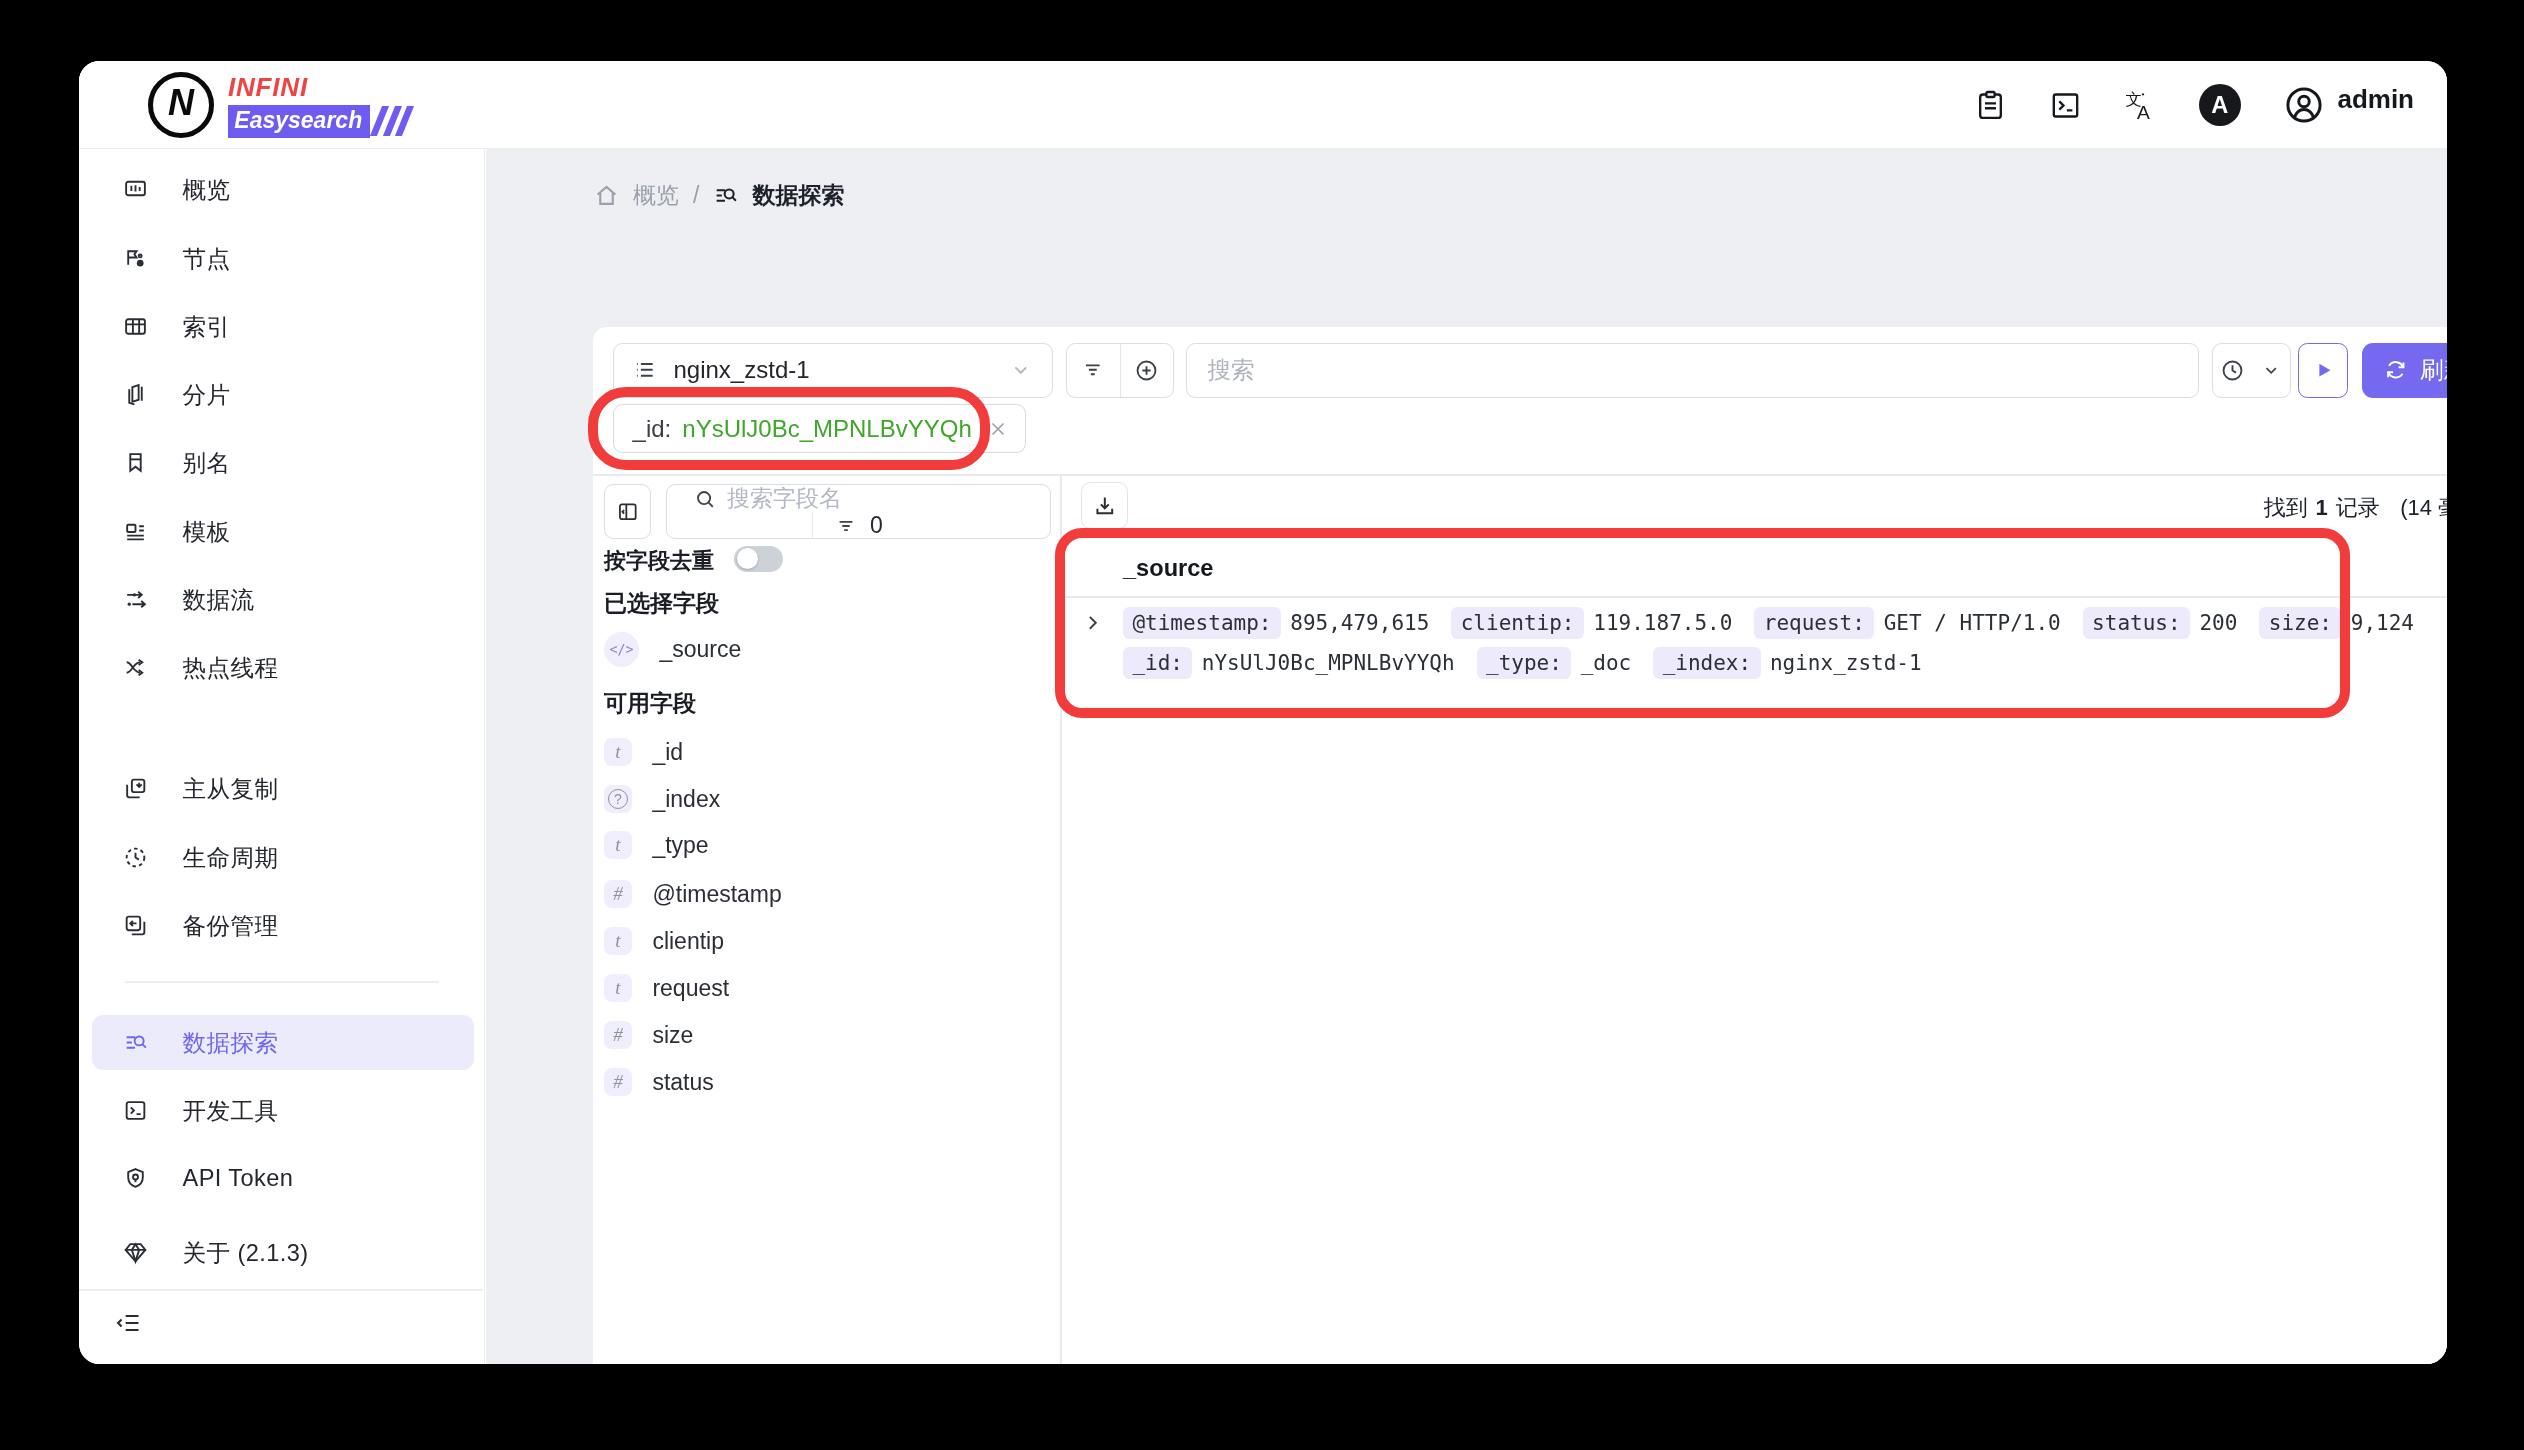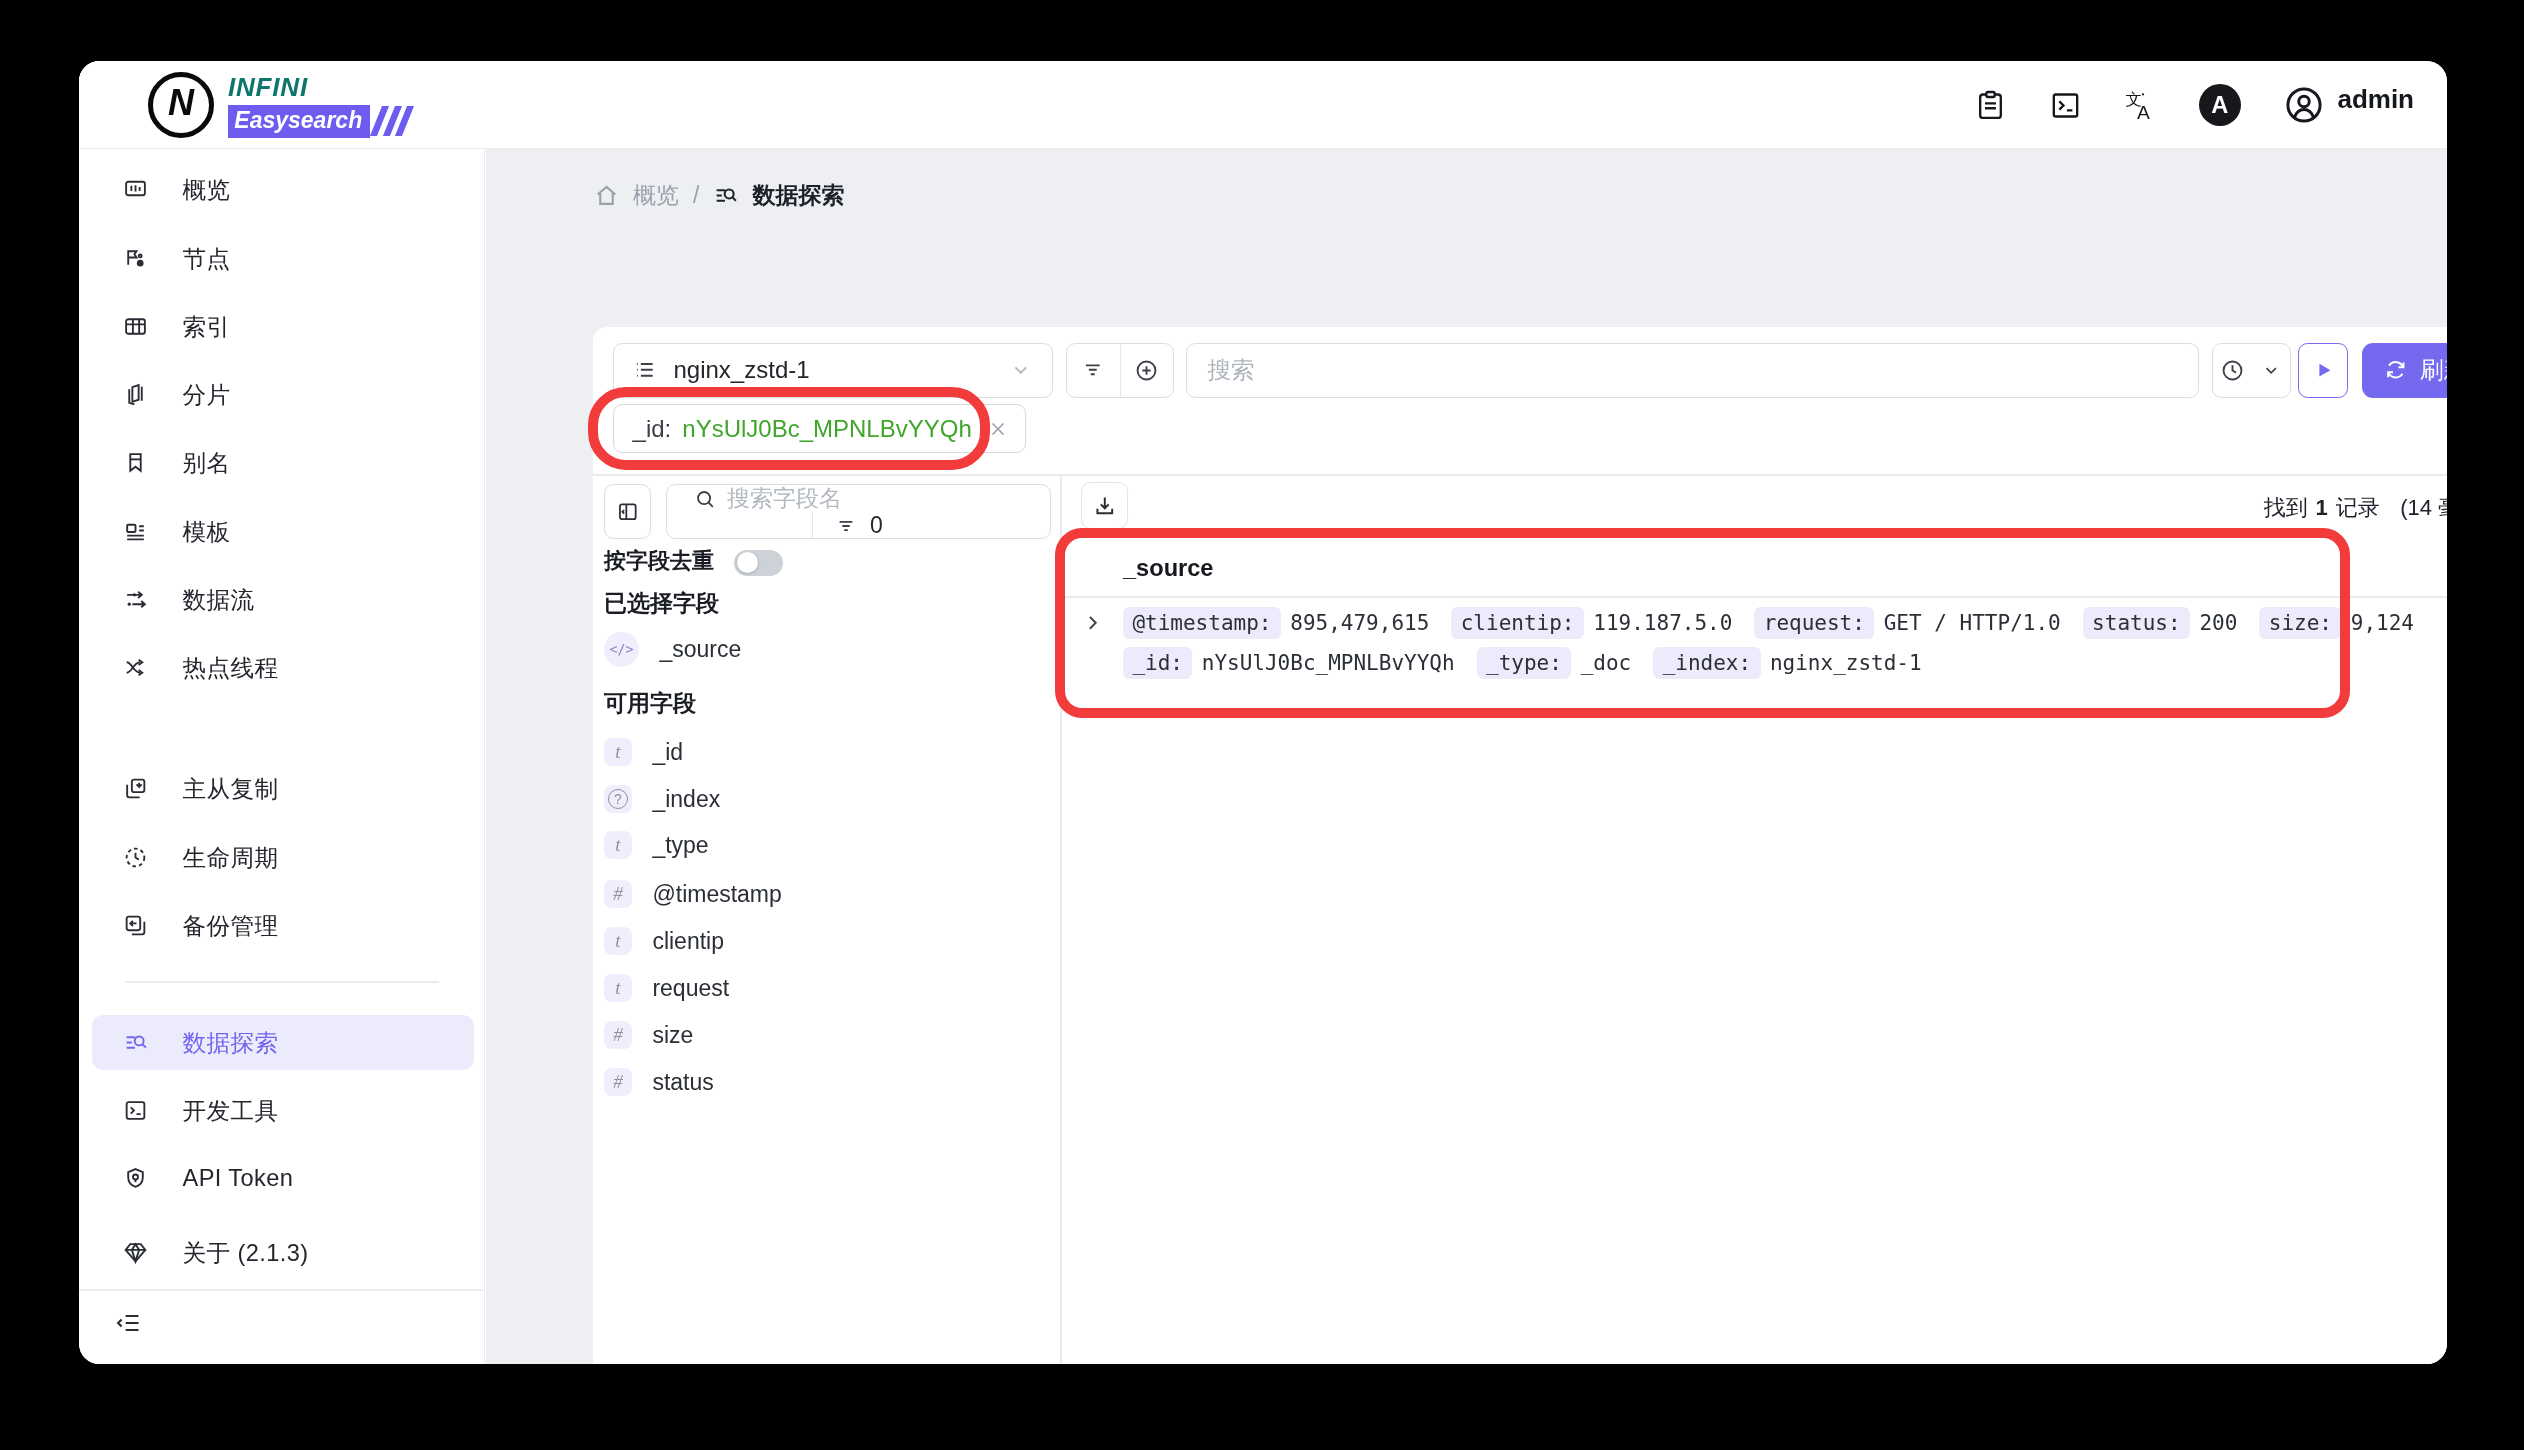--- a/index.html
+++ b/index.html
@@ -15,21 +15,21 @@
   .window {
     position:absolute; left:79px; top:61px; width:2368px; height:1303px;
     background:#fff; border-radius:20.4px; overflow:hidden;
   }
   
   .header { position:absolute; left:0; top:0; right:0; height:88px; background:#fff; border-bottom:1.6px solid #ececf0; z-index:5; }
   .logo-wrap { position:absolute; left:69px; top:11px; display:flex; align-items:center; gap:14px; }
   .logo-circle { width:66px; height:66px; border-radius:50%; border:5.5px solid #0a0a0a; display:flex; align-items:center; justify-content:center; }
   .logo-circle span { font-size:36px; font-weight:900; font-style:italic; color:#0a0a0a; transform:translateY(-1.6px); }
   .brand { display:flex; flex-direction:column; align-items:flex-start; }
-  .brand-top { font-size:26px; font-weight:900; font-style:italic; letter-spacing:0.8px; color:#0f766e; }
+  .brand-top { font-size:26px; font-weight:900; font-style:italic; letter-spacing:0.8px; color:#ef4444; }
   .brand-bottom { margin-top:1.6px; display:flex; align-items:center; }
   .brand-badge { background:#6e5bf0; color:#fff; font-size:23px; font-weight:800; font-style:italic; padding:1.6px 7.9px 3.9px 6.3px; }
   .brand-slashes { display:flex; gap:5.5px; margin-left:6.3px; }
   .brand-slashes i { display:block; width:7px; height:30px; background:#6e5bf0; transform:skewX(-22deg); }
   .header-actions { position:absolute; right:33px; top:0; height:88px; display:flex; align-items:center; gap:42px; }
   .hicon { width:33px; height:33px; color:#15181d; display:flex; align-items:center; justify-content:center; cursor:pointer; }
   .hicon svg { width:100%; height:100%; }
   .avatar-a { width:42px; height:42px; border-radius:50%; background:#17181c; color:#fff; font-size:23.6px; font-weight:700; display:flex; align-items:center; justify-content:center; }
   .user-wrap { display:flex; gap:12.6px; }
   .user-name { font-size:26px; font-weight:600; color:#15181d; }
@@ -88,21 +88,21 @@
   .vsplit { position:absolute; left:467px; top:147px; bottom:0; width:1.6px; background:#e8eaef; }
   
   .fp-toggle-btn { position:absolute; left:11px; top:157px; width:47px; height:55px; justify-content:center; cursor:pointer; color:#2a2d34; }
   .fp-toggle-btn svg { width:23.6px; height:23.6px; }
   .fp-search { position:absolute; left:73px; top:157px; width:385px; height:55px; padding:0;flex-direction:column; }
   .fp-search-cell { flex:1; display:flex; align-items:center; gap:11px; padding:0 14px; height:100%; }
   .fp-search-cell input { border:none; outline:none; font-size:23px; width:100%; color:#23262d; font-family:"Liberation Sans",sans-serif; background:transparent; }
   .fp-search-cell input::placeholder { color:#b3b8c2; }
   .fp-filter-cell { width:93px; height:100%; border-left:1.6px solid #e4e6ec; display:flex; align-items:center; justify-content:center; gap:12.6px; cursor:pointer; color:#3c414a; }
   .fp-count { font-size:23px; color:#23262d; }
-  .dedup-row { position:absolute; left:11px; top:219px; display:flex; align-items:flex-end; gap:20.4px; }
+  .dedup-row { position:absolute; left:11px; top:219px; display:flex; align-items:flex-start; gap:20.4px; }
   .dedup-label { font-size:22px; font-weight:600; color:#1a1d23; }
   .toggle { width:49px; height:26px; border-radius:13.3px; background:#cdd2d9; position:relative; cursor:pointer; }
   .toggle .knob { position:absolute; left:2.4px; top:2.4px; width:21px; height:21px; border-radius:50%; background:#fff; box-shadow:0 0.8px 2.4px rgba(0,0,0,.25); }
   .fp-title { position:absolute; left:11px; font-size:23px; font-weight:700; color:#1a1d23; }
   .field-row { position:absolute; left:11px; display:flex; align-items:center; gap:20.4px; cursor:pointer; }
   .fbadge { width:28px; height:28px; border-radius:7.9px; background:#f0edfc; color:#8d93a0; display:flex; align-items:center; justify-content:center; font-size:19px; font-style:italic; font-family:"Liberation Serif",serif; flex:0 0 28px; }
   .fbadge.qmark { background:#f0edfc; font-style:normal; font-family:"Liberation Sans",sans-serif; }
   .fbadge.qmark span { width:20.4px; height:20.4px; border:1.6px solid #8d93a0; border-radius:50%; font-size:14px; display:flex; align-items:center; justify-content:center; font-style:normal; }
   .fbadge.source-ic { width:35px; height:35px; border-radius:50%; font-style:normal; font-family:"DejaVu Sans Mono",monospace; font-size:13.3px; color:#8a80c9; flex:0 0 35px; }
   .fname { font-size:23px; color:#2a2e35; }

